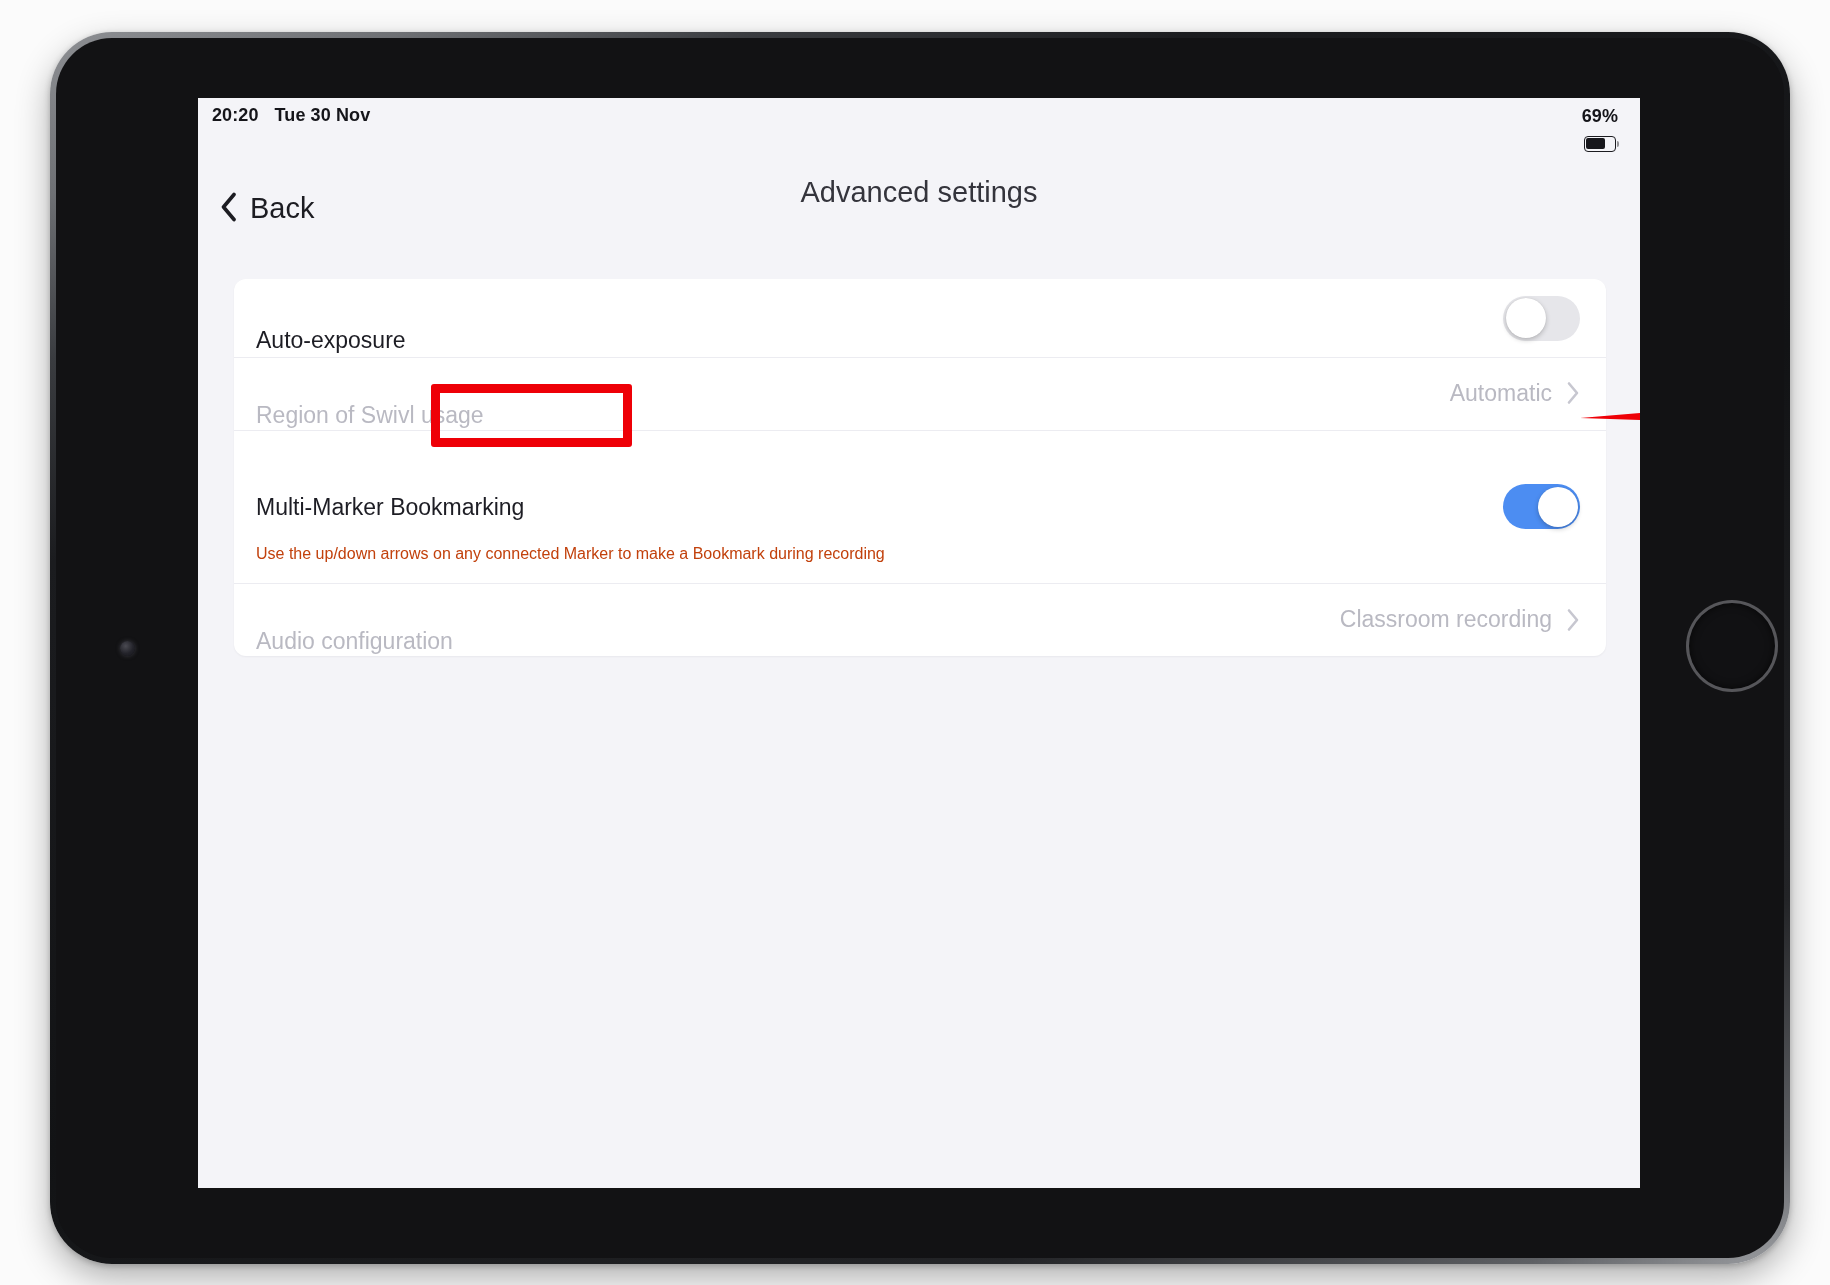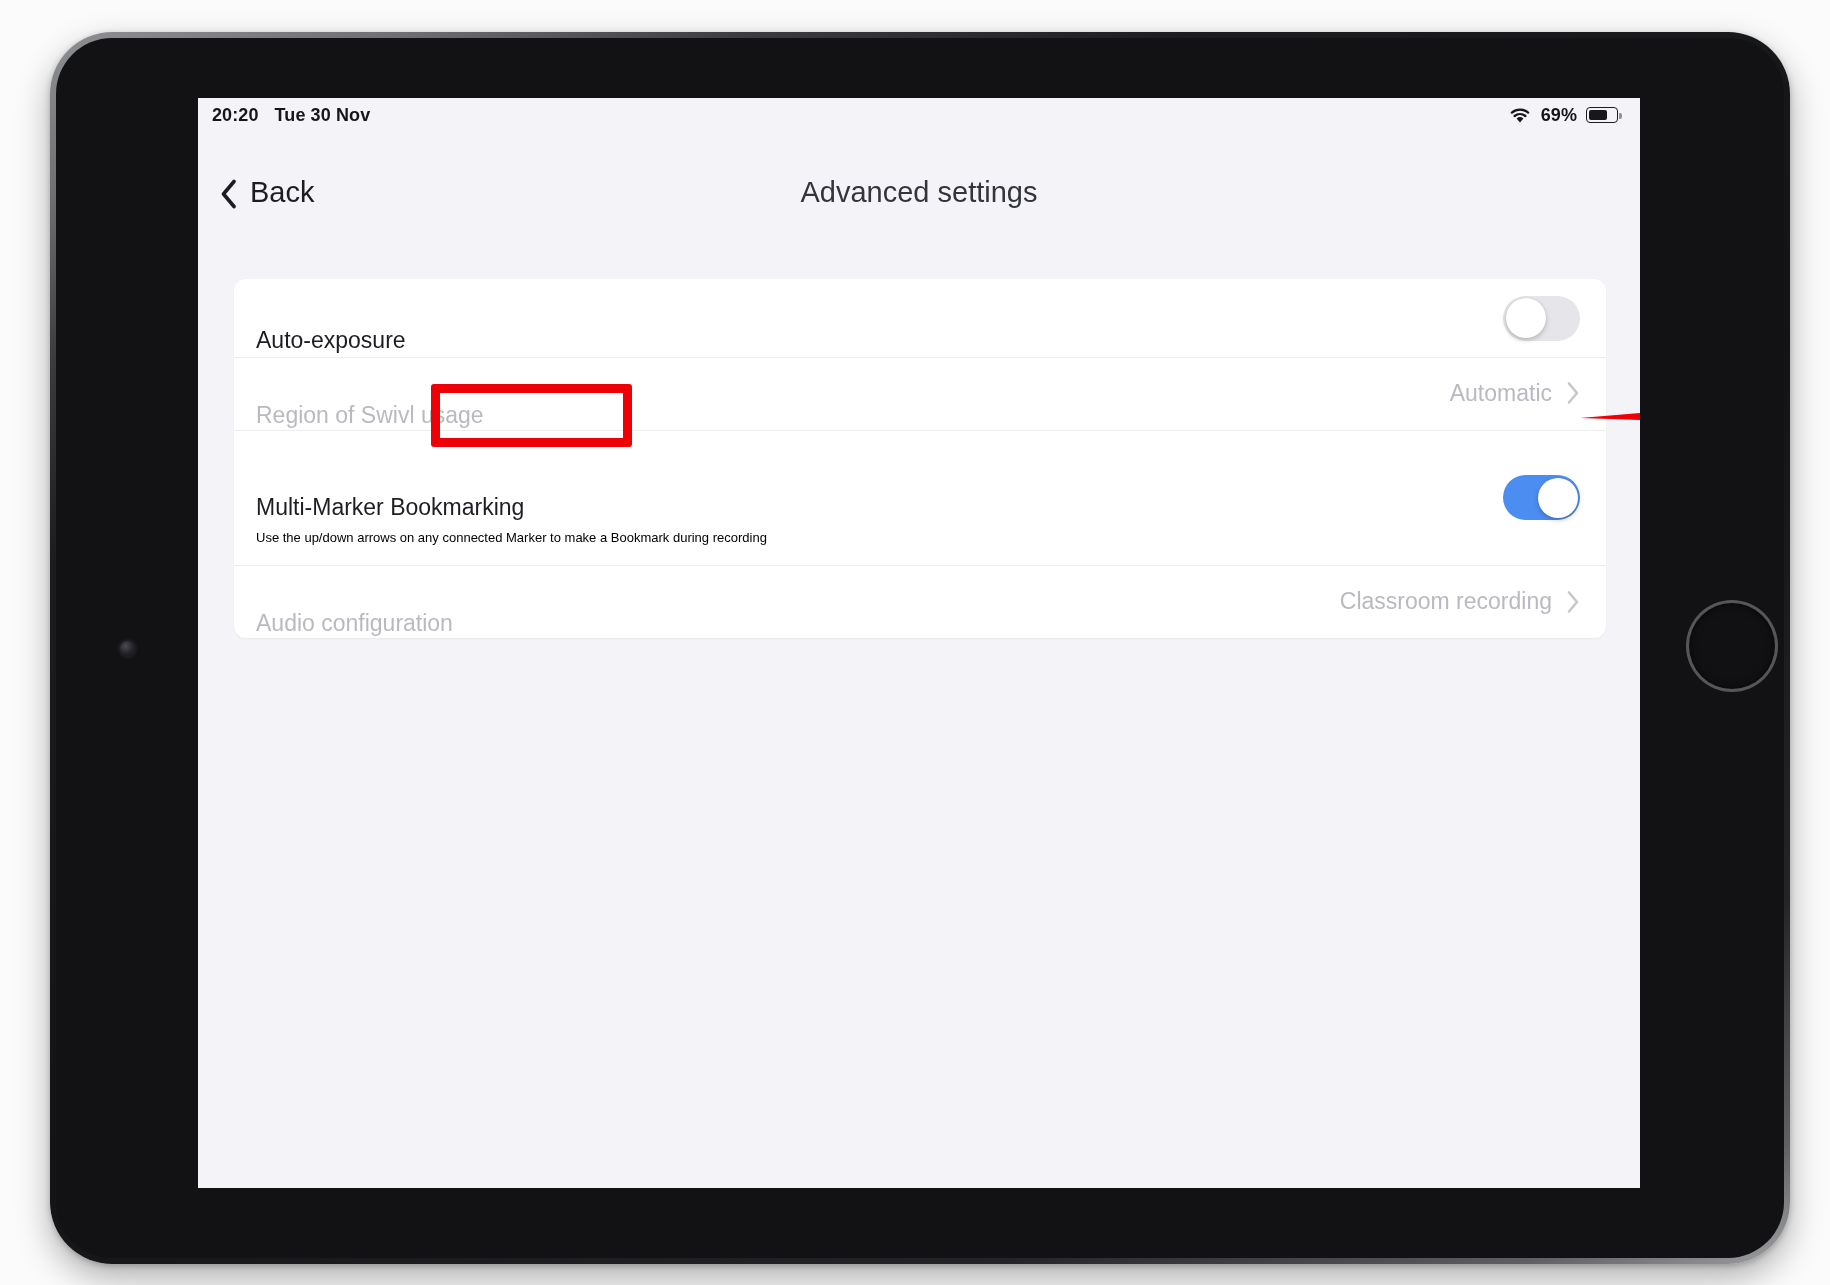--- a/index.html
+++ b/index.html
@@ -53,42 +53,42 @@
   
   #status-bar {
     height: 34px;
     display: flex; align-items: center;
     padding: 0 22px 0 14px;
     font-size: 18px; font-weight: bold; color: #15151a;
     letter-spacing: .1px;
   }
   .sb-left { display: flex; align-items: flex-start; gap: 16px; }
   .sb-spacer { flex: 1; }
-  .sb-right { display: flex; align-items: center; gap: 9px; }
+  .sb-right { display: flex; align-items: center; gap: 9px; flex-direction: column; }
   #wifi-icon { display: block; }
   #battery-pct { font-size: 18px; font-weight: bold; }
   #battery-icon {
     position: relative; width: 32px; height: 16px;
     border: 1.8px solid #1b1b20; border-radius: 4px;
     padding: 1.6px;
   }
   #battery-icon::after {
     content: ""; position: absolute; right: -4.6px; top: 4.6px;
     width: 2.6px; height: 6px; border-radius: 0 2px 2px 0;
     background: rgba(27,27,32,.45);
   }
   #battery-fill { height: 100%; background: #17171c; border-radius: 2px; }
 
   
   #nav-bar {
     position: relative; height: 92px;
   }
   #back-button {
-    position: absolute; left: 22px; top: 44px;
-    display: flex; align-items: flex-end; gap: 13px;
+    position: absolute; left: 22px; top: 60px;
+    display: flex; align-items: flex-start; gap: 13px;
     cursor: pointer;
   }
   #back-chevron { display: block; }
   #back-label { font-size: 29px; color: #1c1c22; }
   #page-title {
     position: absolute; left: 0; right: 0; top: 44px;
     text-align: center; font-size: 29px; color: #34343c;
   }
 
   
@@ -105,21 +105,21 @@
     display: flex; align-items: center;
     padding: 0 26px 0 22px;
     min-height: 66px;
   }
   .row + .row::before {
     content: ""; position: absolute; left: 0; right: 0; top: 0;
     height: 1px; background: #ececf1;
   }
   .row-text { flex: 1; min-width: 0; }
   .row-title { font-size: 23px; color: #1d1d24; line-height: 1.25; margin-top: 44px; }
-  .row-sub { font-size: 13px; color: #000000; line-height: 1.3; margin-top: 8px; }
+  .row-sub { font-size: 16px; color: #c2410c; line-height: 1.3; margin-top: 22px; }
   .row.dim .row-title { color: #b9b9c2; }
   .row-value {
     display: flex; align-items: center; gap: 14px;
     font-size: 23px; color: #b9b9c2; white-space: nowrap;
   }
   .chev { display: block; }
 
   #row-auto-exposure { min-height: 78px; }
   #row-region { min-height: 66px; gap: 20px; }
   #row-multimarker { min-height: 96px; align-items: flex-start; padding-top: 19px; padding-bottom: 19px; }

